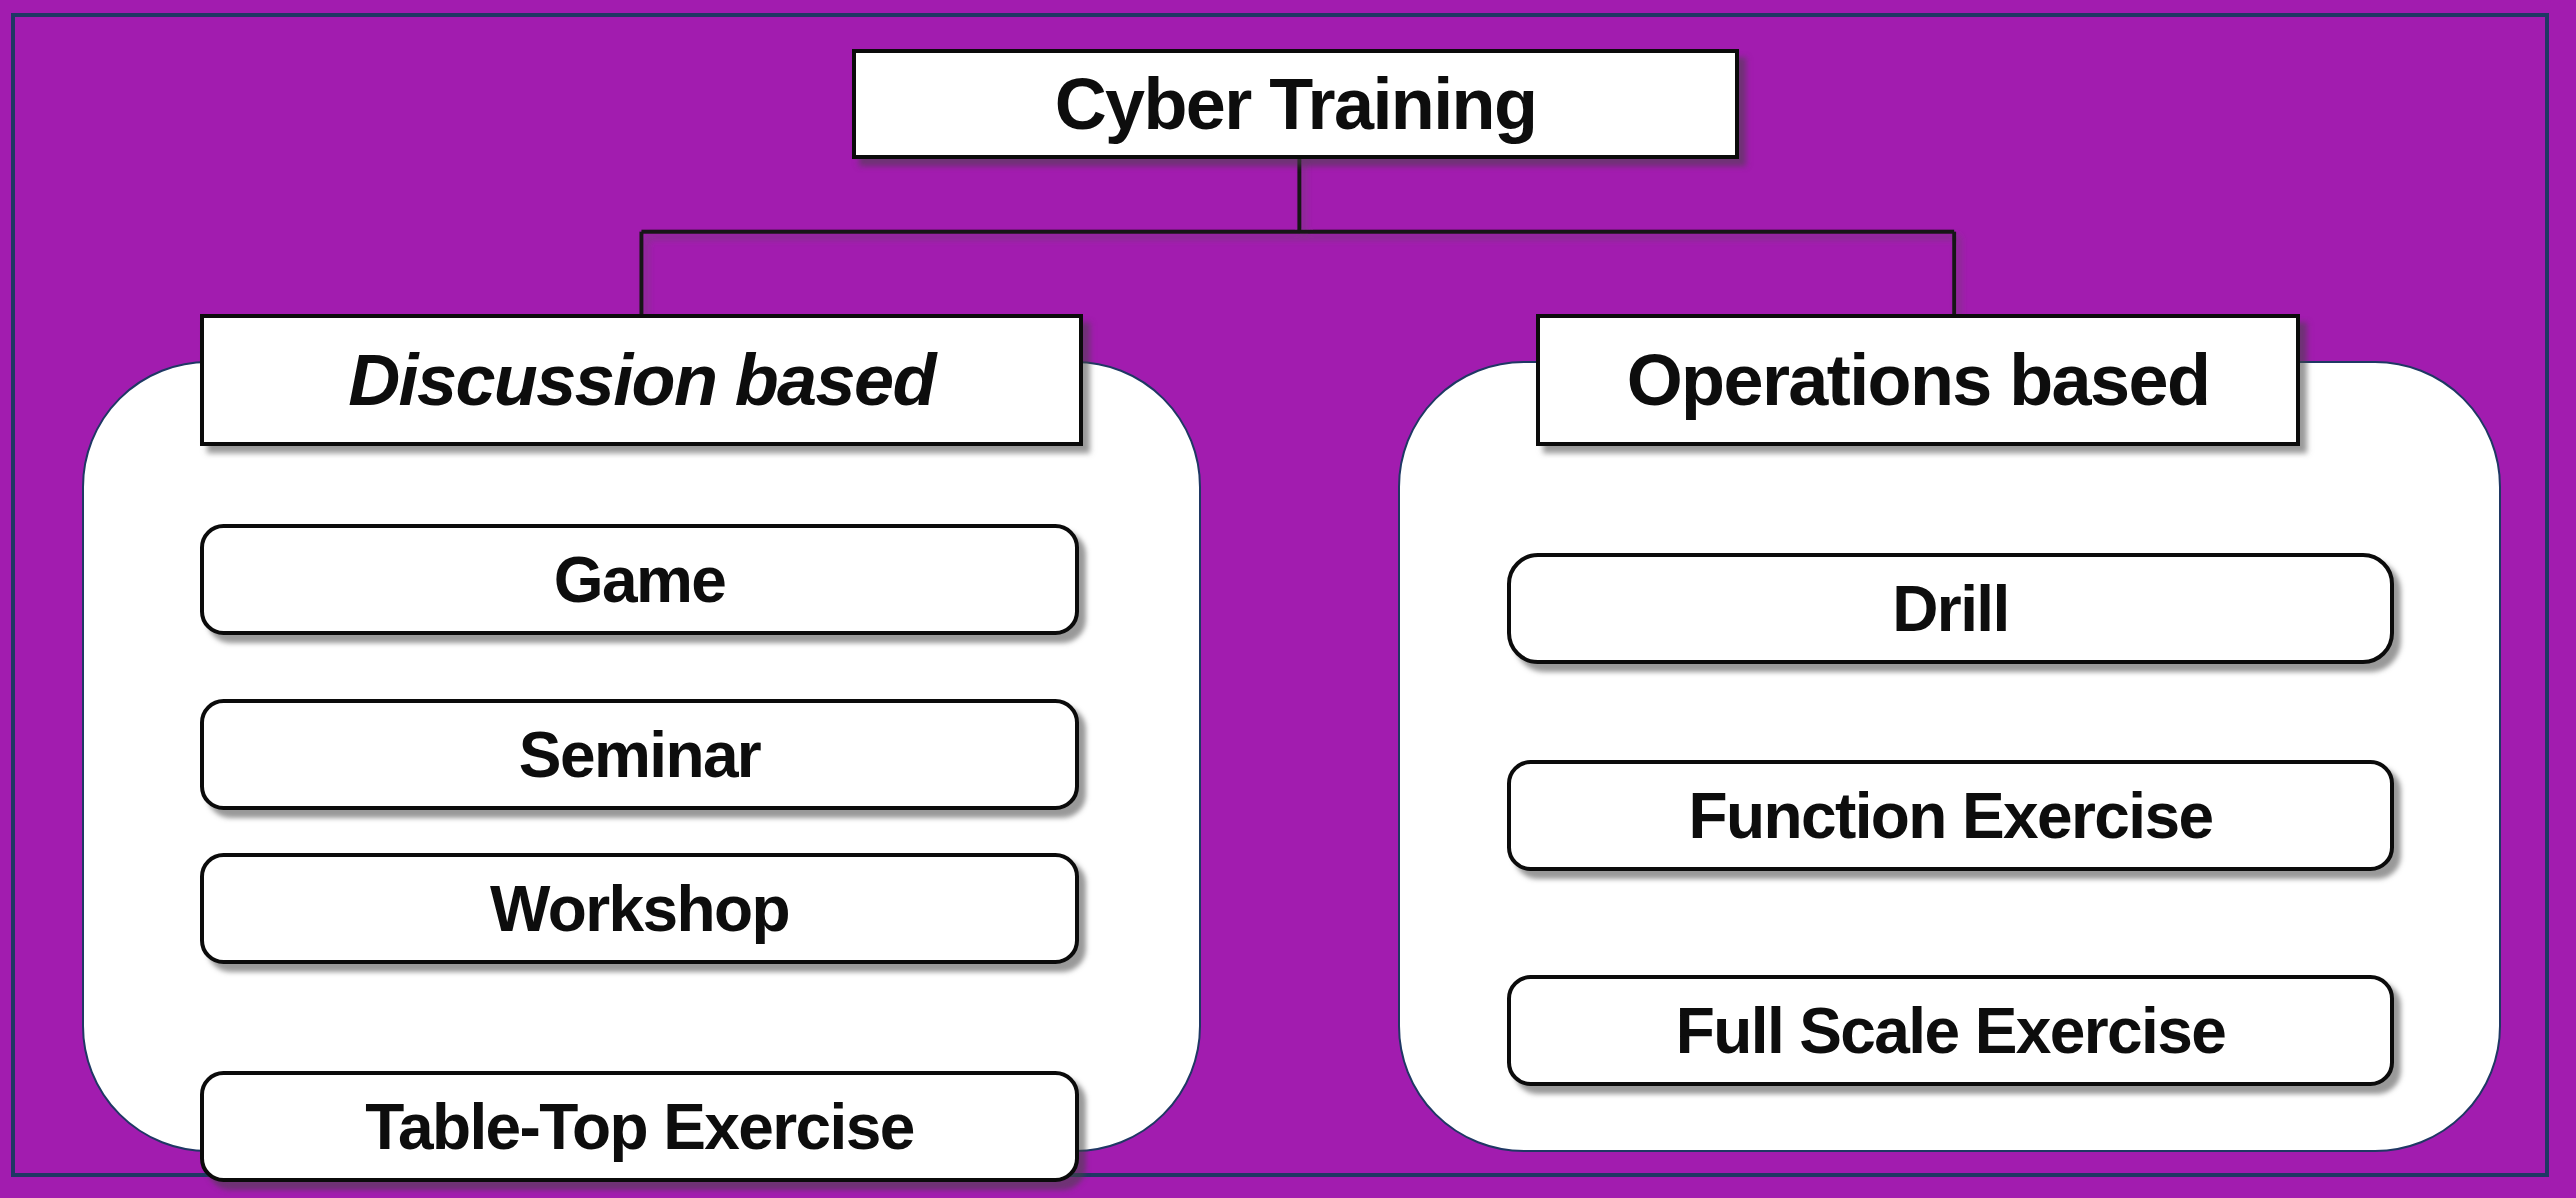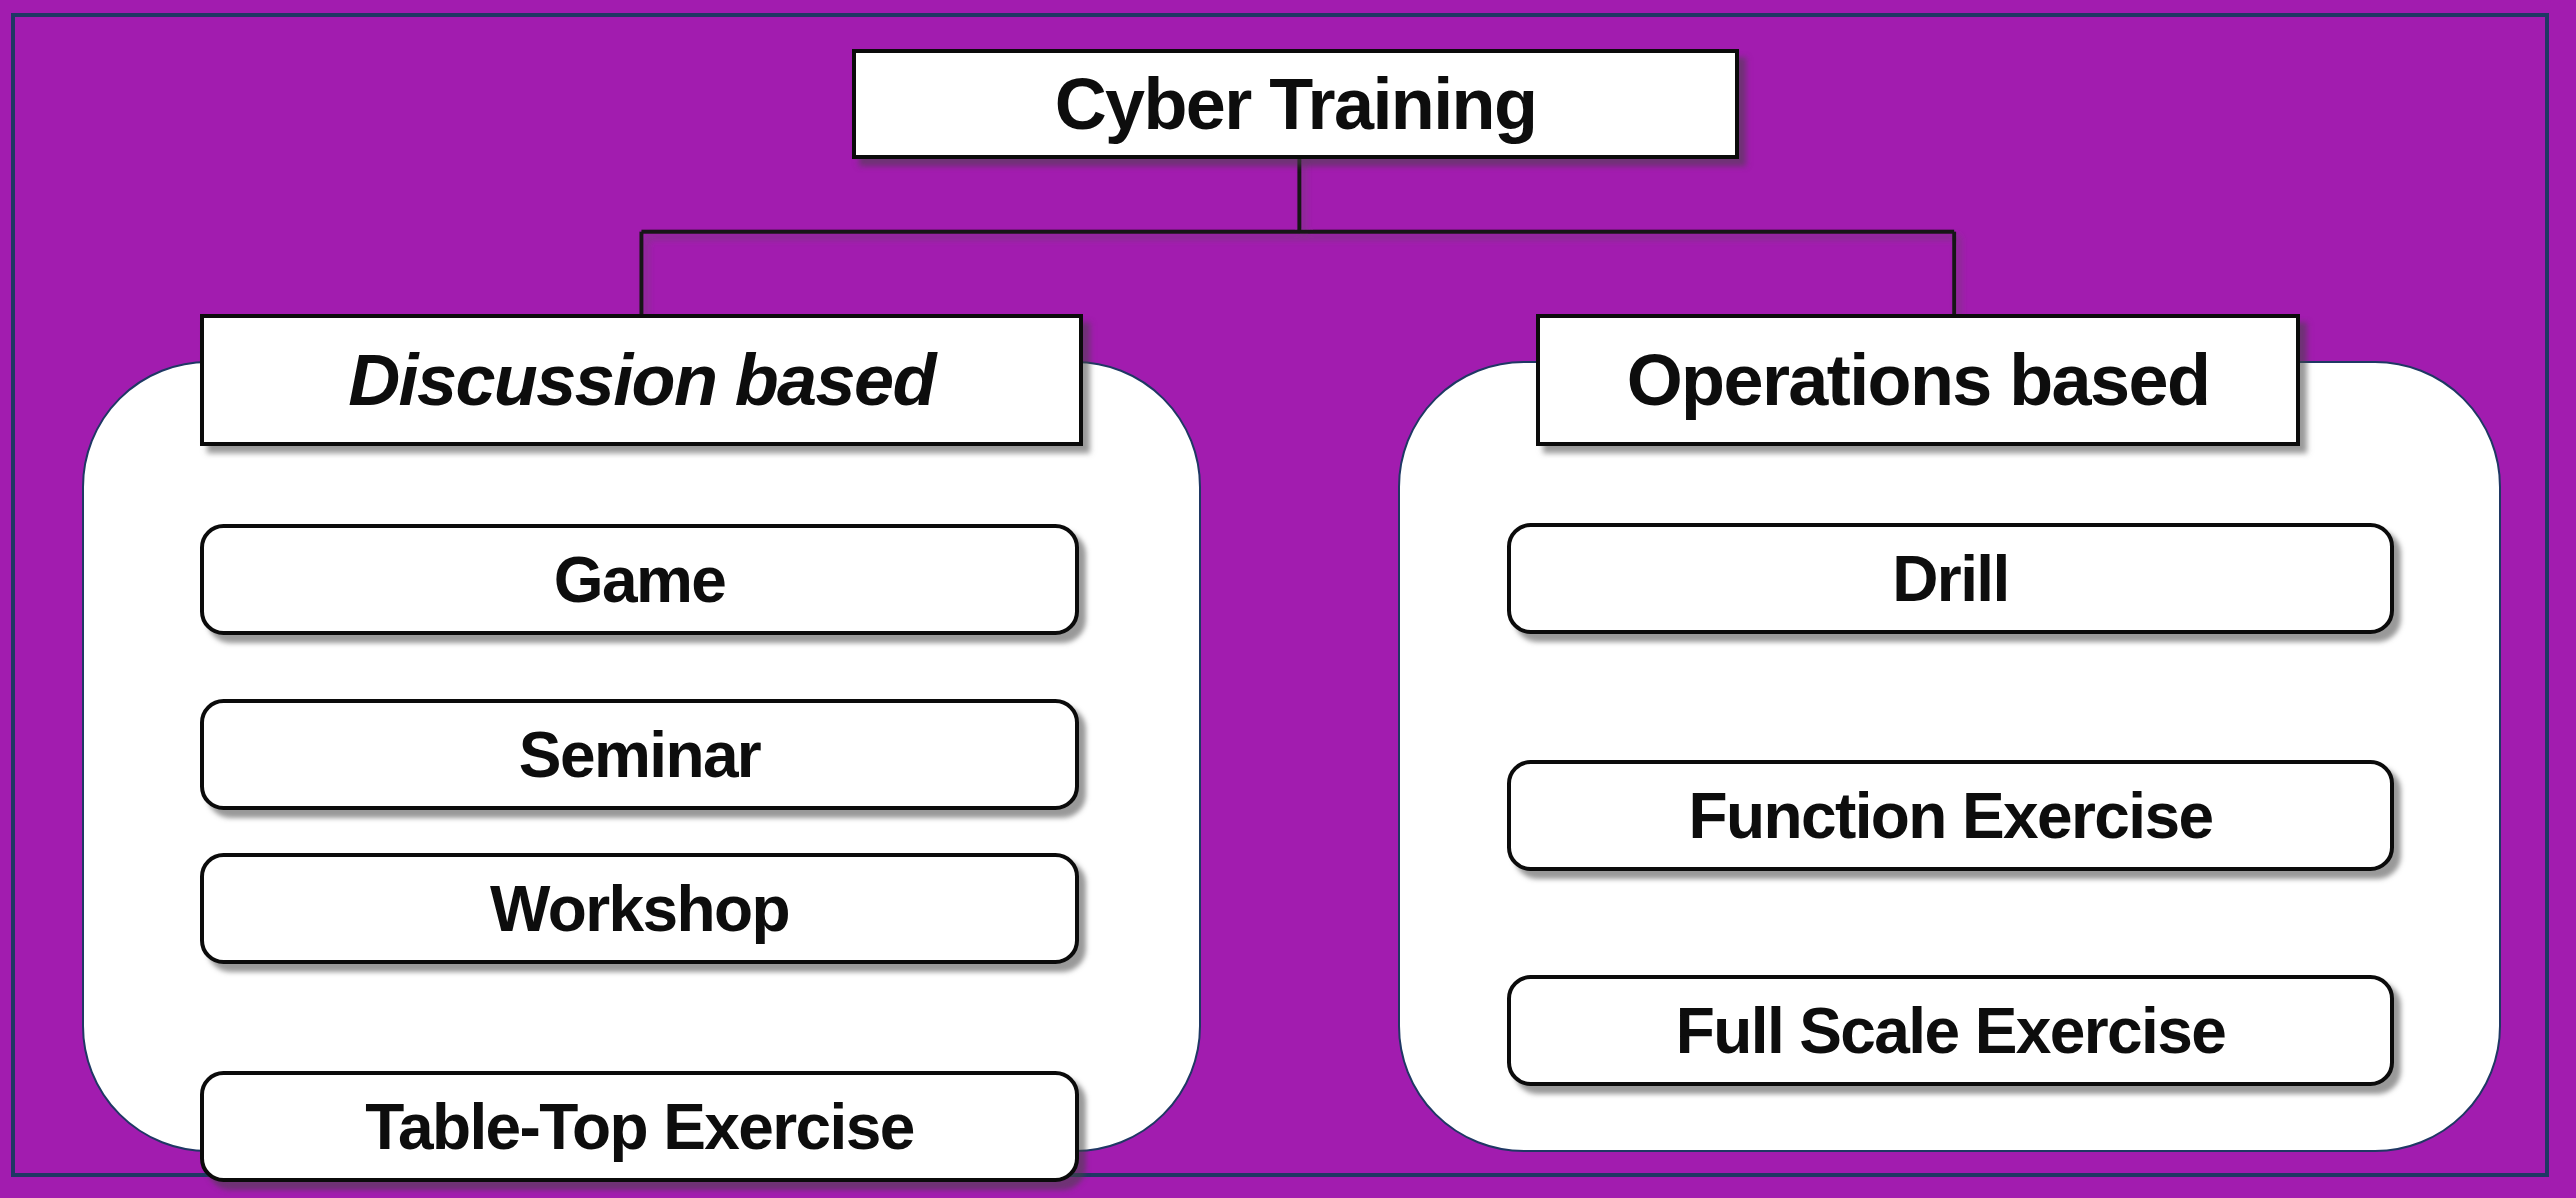--- a/index.html
+++ b/index.html
@@ -58,21 +58,21 @@
   .child-node{
     border-radius:23.6px;
     font-size:64px;
   }
   .child-left{left:200px;width:879px;height:111px;}
   .child-right{left:1507px;width:887px;height:111px;}
   #node-game{top:524px;}
   #node-seminar{top:699px;}
   #node-workshop{top:853px;}
   #node-tabletop{top:1071px;}
-  #node-drill{top:523px;}
+  #node-drill{top:553px;border-radius:31px;}
   #node-function{top:760px;}
   #node-fullscale{top:975px;}
 </style>
 </head>
 <body>
 
 <div id="stage">
 
   <div class="outer-frame"></div>
 

